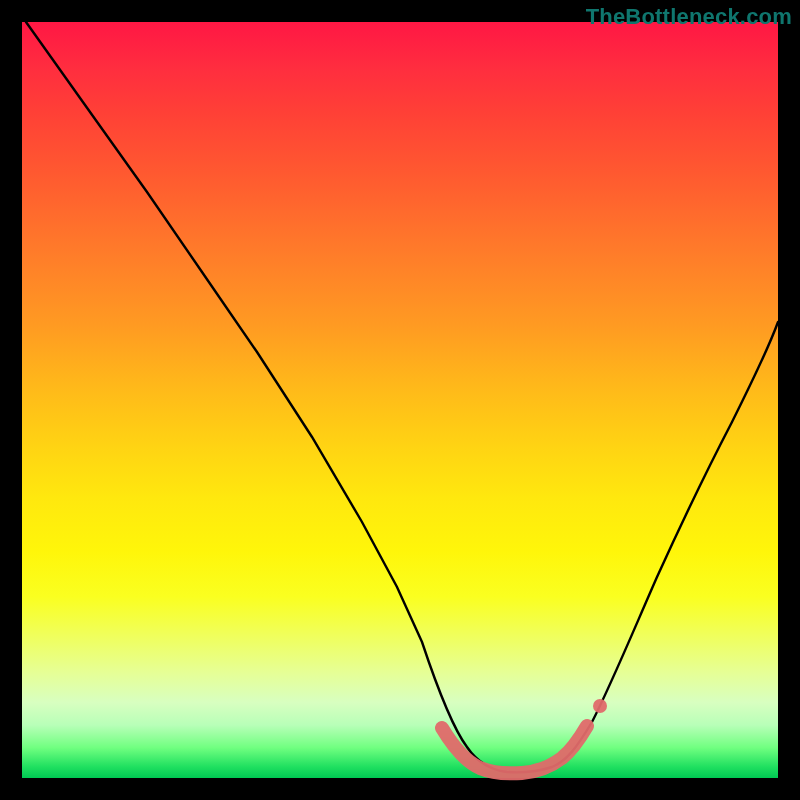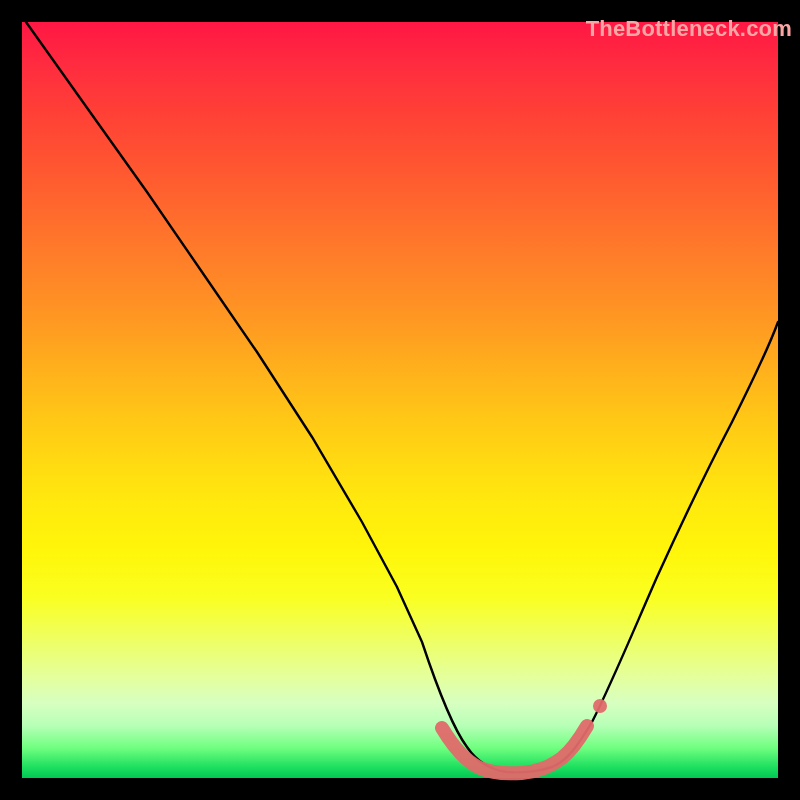--- a/index.html
+++ b/index.html
@@ -33,26 +33,26 @@
       #e6ff95 86%,
       #d8ffc0 90%,
       #b8ffb8 93%,
       #70ff80 96%,
       #20e060 98.5%,
       #00c853 100%
     );
   }
   .watermark {
     position: absolute;
-    top: 16px;
+    top: 4px;
     right: 8px;
     font-family: Arial, Helvetica, sans-serif;
     font-size: 22px;
     font-weight: bold;
-    color: #fca5a5;
+    color: #0f766e;
     letter-spacing: 0.2px;
     user-select: none;
   }
   svg.curve {
     position: absolute;
     left: 0;
     top: 0;
     width: 756px;
     height: 756px;
     overflow: visible;

